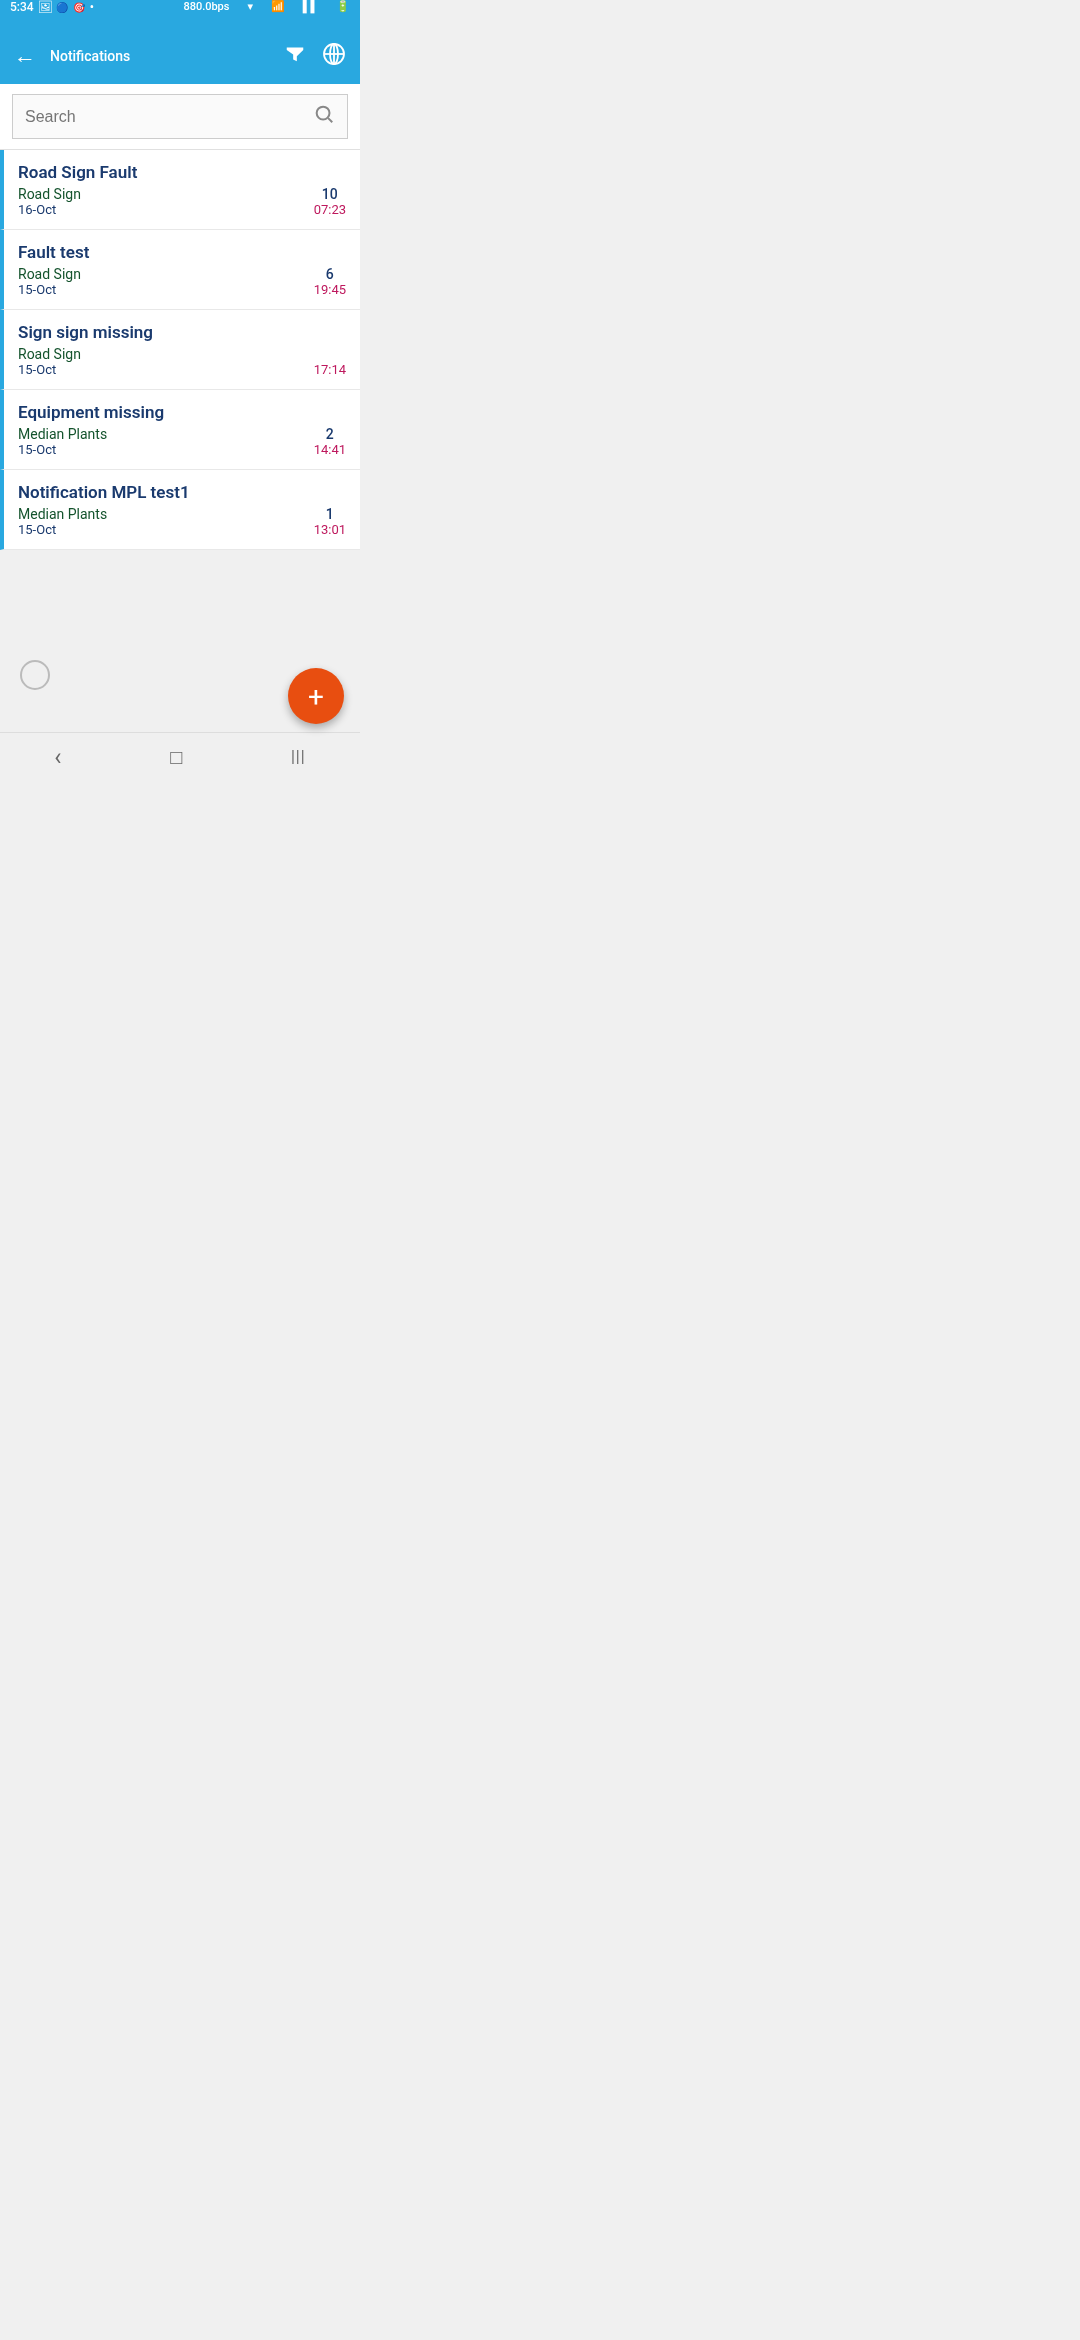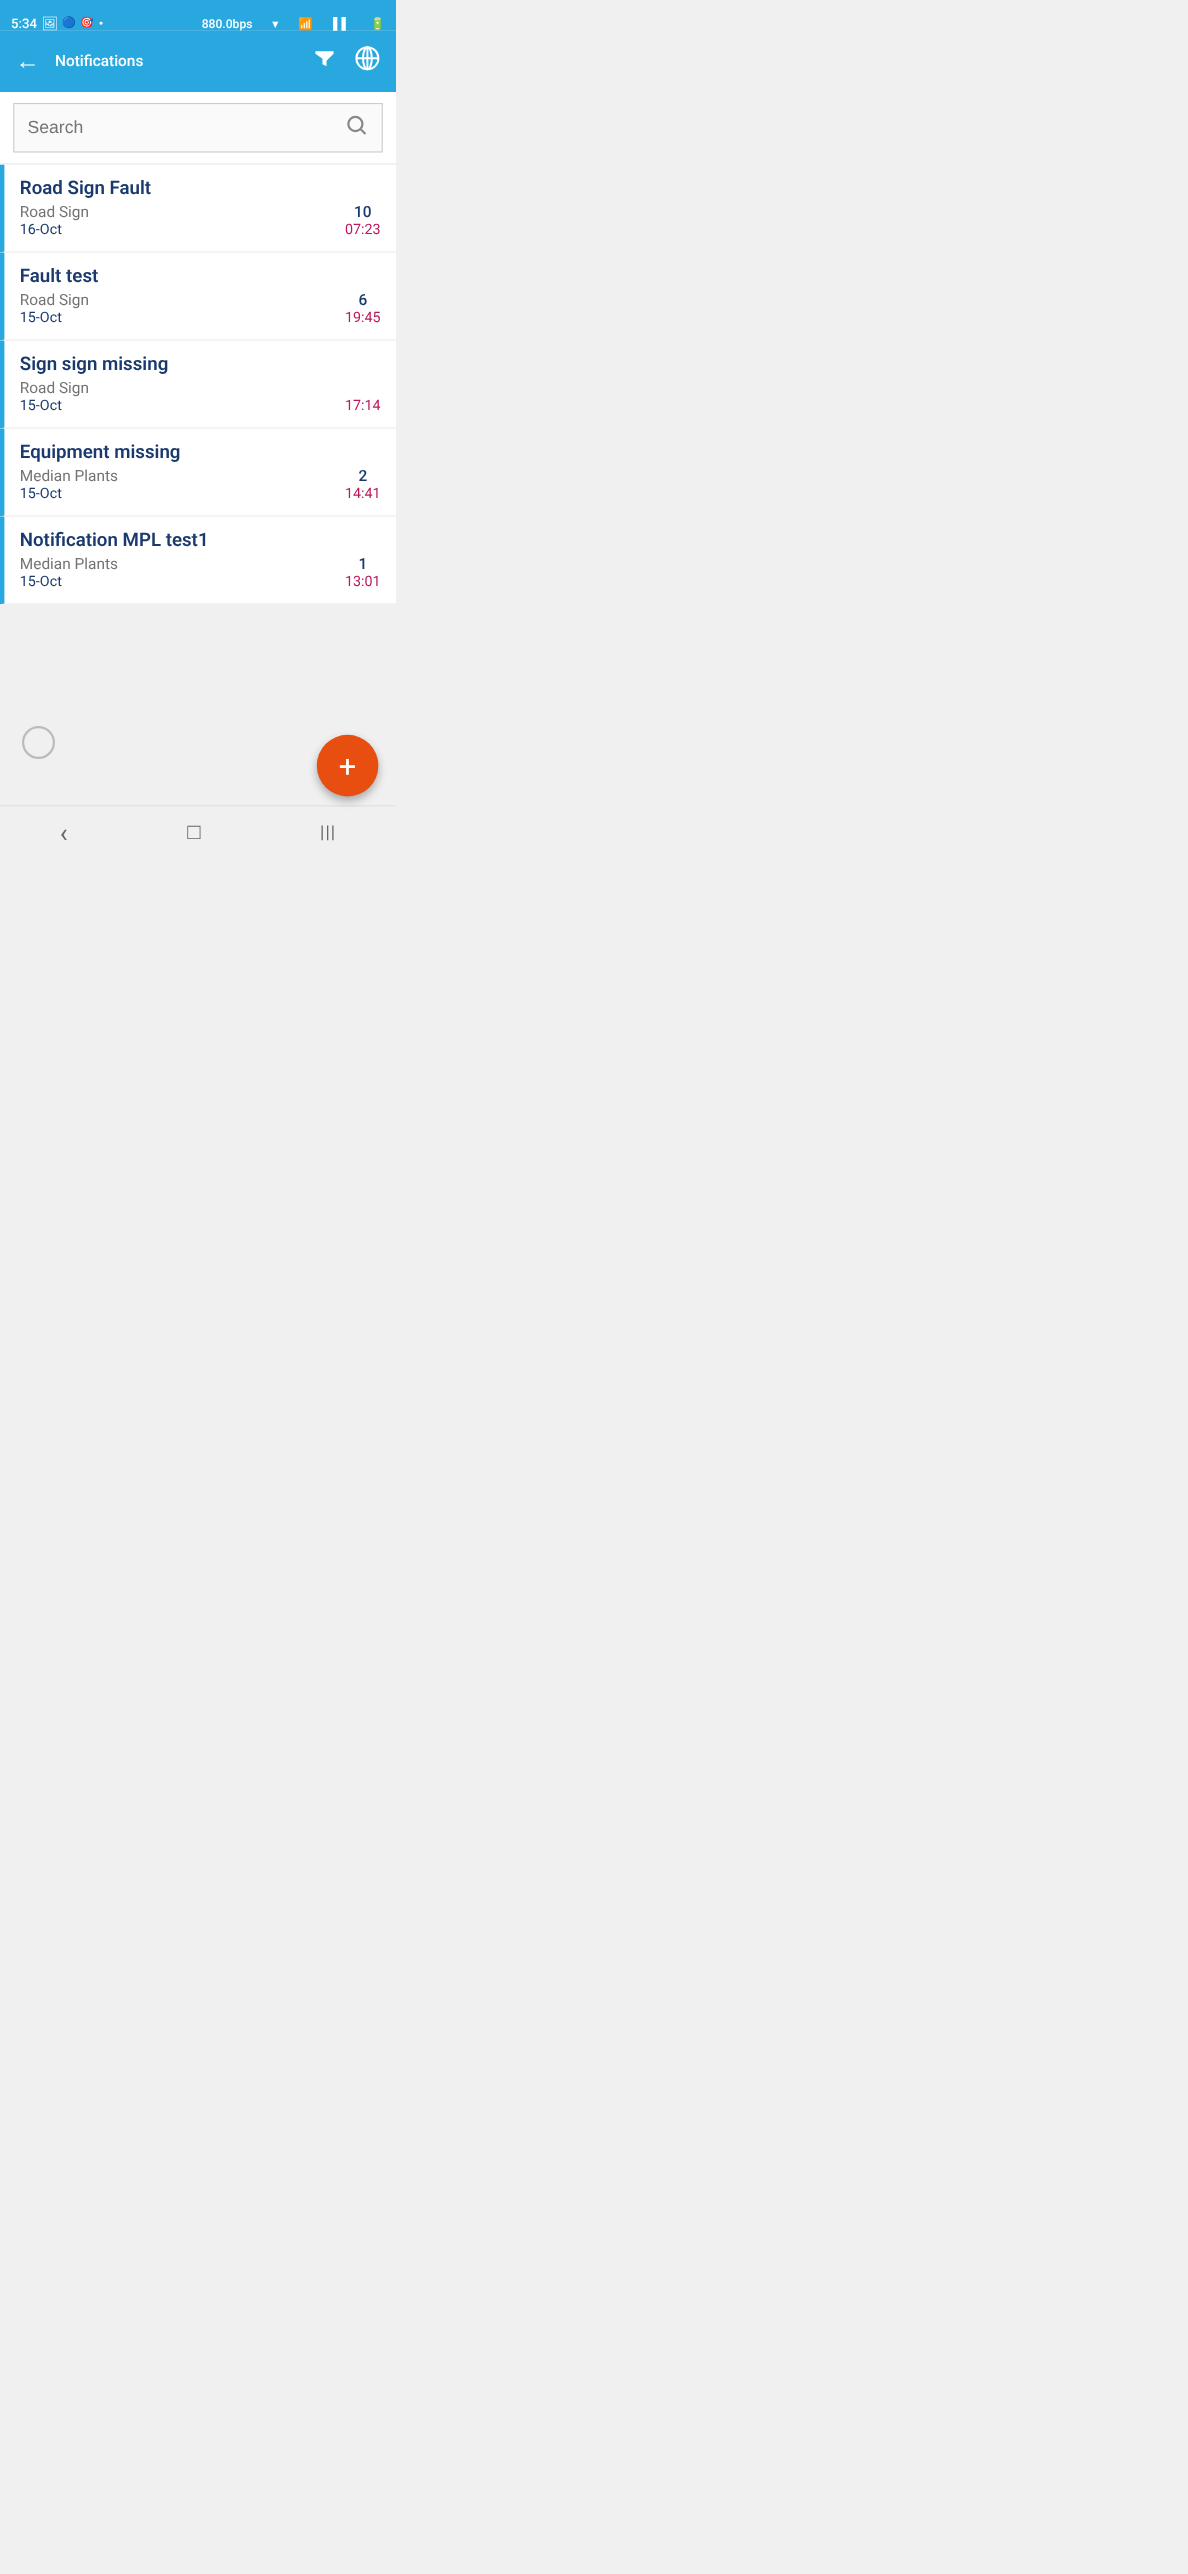--- a/index.html
+++ b/index.html
@@ -12,21 +12,21 @@
       background: #f0f0f0;
       overflow: hidden;
       position: relative;
     }
 
     
     .status-bar {
       background: #29a8e0;
       height: 28px;
       display: flex;
-      align-items: flex-end;
+      align-items: flex-start;
       justify-content: space-between;
       padding: 0 10px;
       color: white;
       font-size: 12px;
       font-weight: 500;
     }
 
     .status-bar-left {
       display: flex;
       align-items: center;
@@ -128,21 +128,21 @@
     }
 
     .notif-row {
       display: flex;
       justify-content: space-between;
       align-items: flex-end;
     }
 
     .notif-subtitle {
       font-size: 14px;
-      color: #737373;
+      color: #14532d;
     }
 
     .notif-date {
       font-size: 13px;
       color: #1a3a6e;
     }
 
     .notif-count {
       font-size: 14px;
       color: #1a3a6e;

